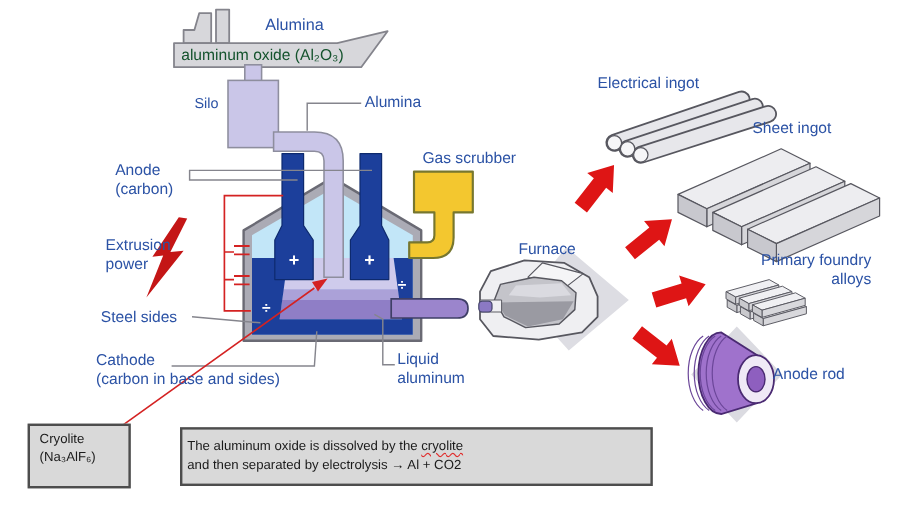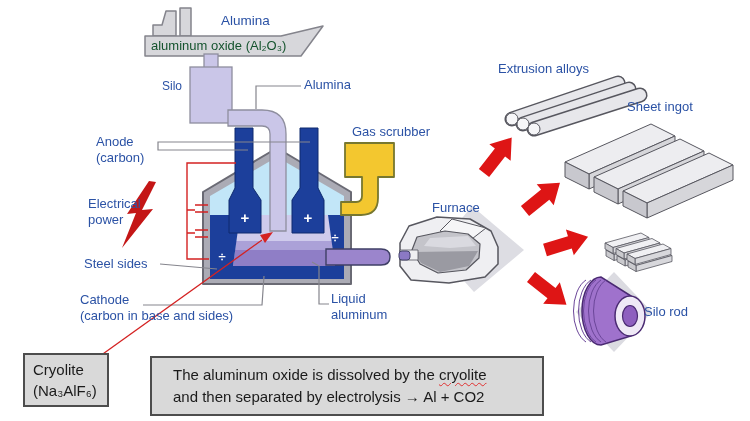--- a/index.html
+++ b/index.html
@@ -6,24 +6,24 @@
   #canvas{position:relative;width:750px;height:421px;background:#ffffff;overflow:hidden;
           font-family:"Liberation Sans","DejaVu Sans",sans-serif;}
   #diagram-svg{position:absolute;left:0;top:0;}
   .lbl{position:absolute;color:#2B52A5;font-weight:normal;font-size:13px;line-height:1.22;
        white-space:pre-line;}
   .lbl-red{color:#14532d;}
   .sym{position:absolute;color:#ffffff;font-weight:bold;text-align:center;}
   .sym-plus{font-size:15px;width:18px;}
   .sym-minus{font-size:13px;width:18px;}
   .callout-box{position:absolute;background:#D9D9D9;border:2px solid #4d4d4d;color:#1b1b1b;
-       font-size:15px;box-sizing:border-box;}
+       font-size:11px;box-sizing:border-box;}
   #cryolite-box{left:23px;top:353px;width:86px;height:54px;padding:4px 0 0 8px;
        line-height:1.4;white-space:pre-line;}
-  #statement-box{left:150px;top:356px;width:394px;height:60px;padding:3px 21px;
+  #statement-box{left:150px;top:356px;width:394px;height:49px;padding:3px 4px;
        display:flex;flex-direction:column;justify-content:center;line-height:1.45;}
   .squiggle{text-decoration:underline;text-decoration-style:wavy;
        text-decoration-color:#e03030;text-decoration-thickness:1px;text-underline-offset:2px;}
 </style>
 </head>
 <body>
 
 <div id="canvas">
 
 <svg id="diagram-svg" width="750" height="421" viewBox="0 0 750 421">
@@ -163,31 +163,33 @@
   </g>
 </svg>
 
   <div class="lbl" style="left:221px;top:13px;font-size:13.5px;">Alumina</div>
   <div class="lbl lbl-red" style="left:151px;top:38px;">aluminum oxide (Al₂O₃)</div>
   <div class="lbl" style="left:162px;top:79px;font-size:12px;">Silo</div>
   <div class="lbl" style="left:304px;top:77px;">Alumina</div>
   <div class="lbl" style="left:352px;top:124px;">Gas scrubber</div>
   <div class="lbl" style="left:96px;top:134px;">Anode
 (carbon)</div>
-  <div class="lbl" style="left:88px;top:196px;">Electrical
+  <div class="lbl" style="left:88px;top:196px;">Extrusion
 power</div>
   <div class="lbl" style="left:84px;top:256px;">Steel sides</div>
   <div class="lbl" style="left:331px;top:291px;">Liquid
 aluminum</div>
   <div class="lbl" style="left:80px;top:292px;">Cathode
 (carbon in base and sides)</div>
   <div class="lbl" style="left:432px;top:200px;">Furnace</div>
-  <div class="lbl" style="left:498px;top:61px;">Extrusion alloys</div>
+  <div class="lbl" style="left:498px;top:61px;">Electrical ingot</div>
   <div class="lbl" style="left:627px;top:99px;">Sheet ingot</div>
-  <div class="lbl" style="left:644px;top:304px;">Silo rod</div>
+  <div class="lbl" style="left:608px;top:209px;width:118px;text-align:right;">Primary foundry
+alloys</div>
+  <div class="lbl" style="left:644px;top:304px;">Anode rod</div>
 
   <div class="sym sym-plus" style="left:236px;top:209px;">+</div>
   <div class="sym sym-plus" style="left:299px;top:209px;">+</div>
   <div class="sym sym-minus" style="left:213px;top:249px;">÷</div>
   <div class="sym sym-minus" style="left:326px;top:230px;">÷</div>
 
   <div class="callout-box" id="cryolite-box">Cryolite
 (Na₃AlF₆)</div>
   <div class="callout-box" id="statement-box">
     <div><span>The aluminum oxide is dissolved by the </span><span class="squiggle">cryolite</span></div>

